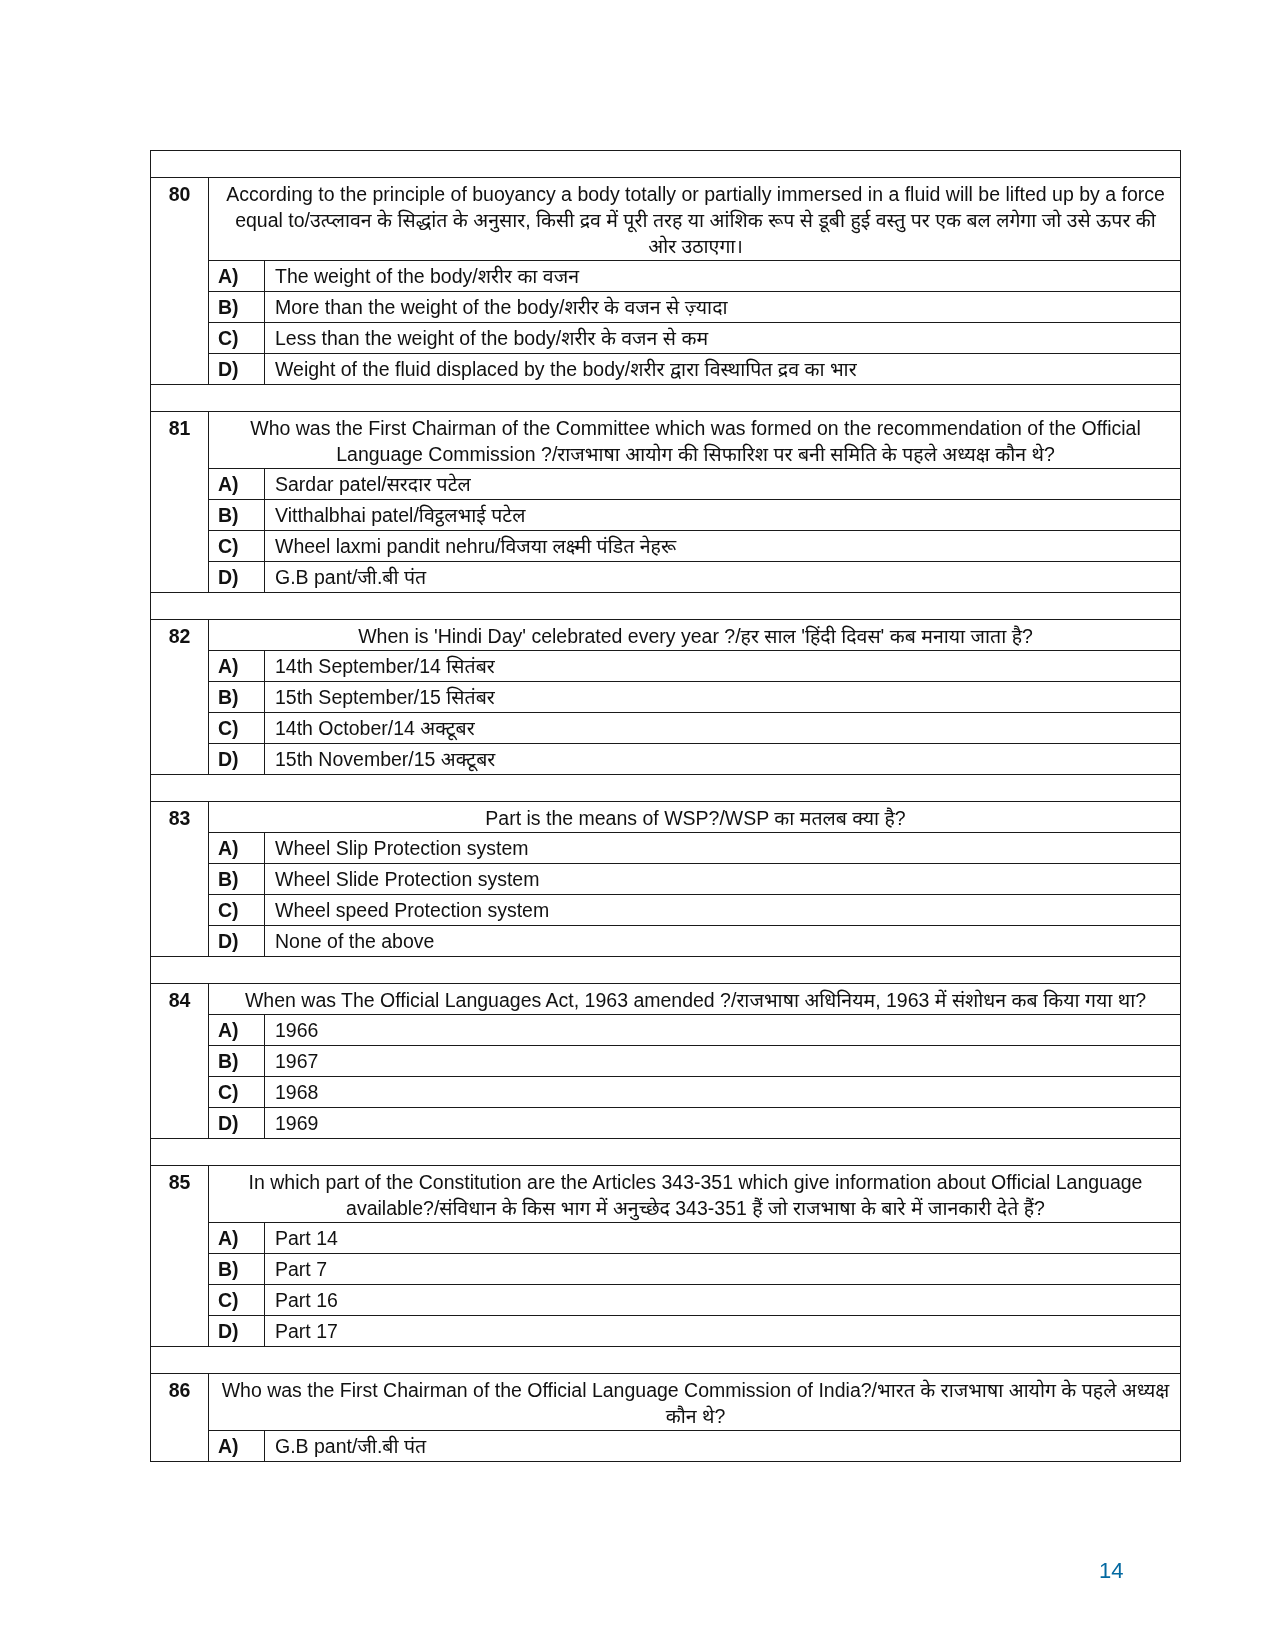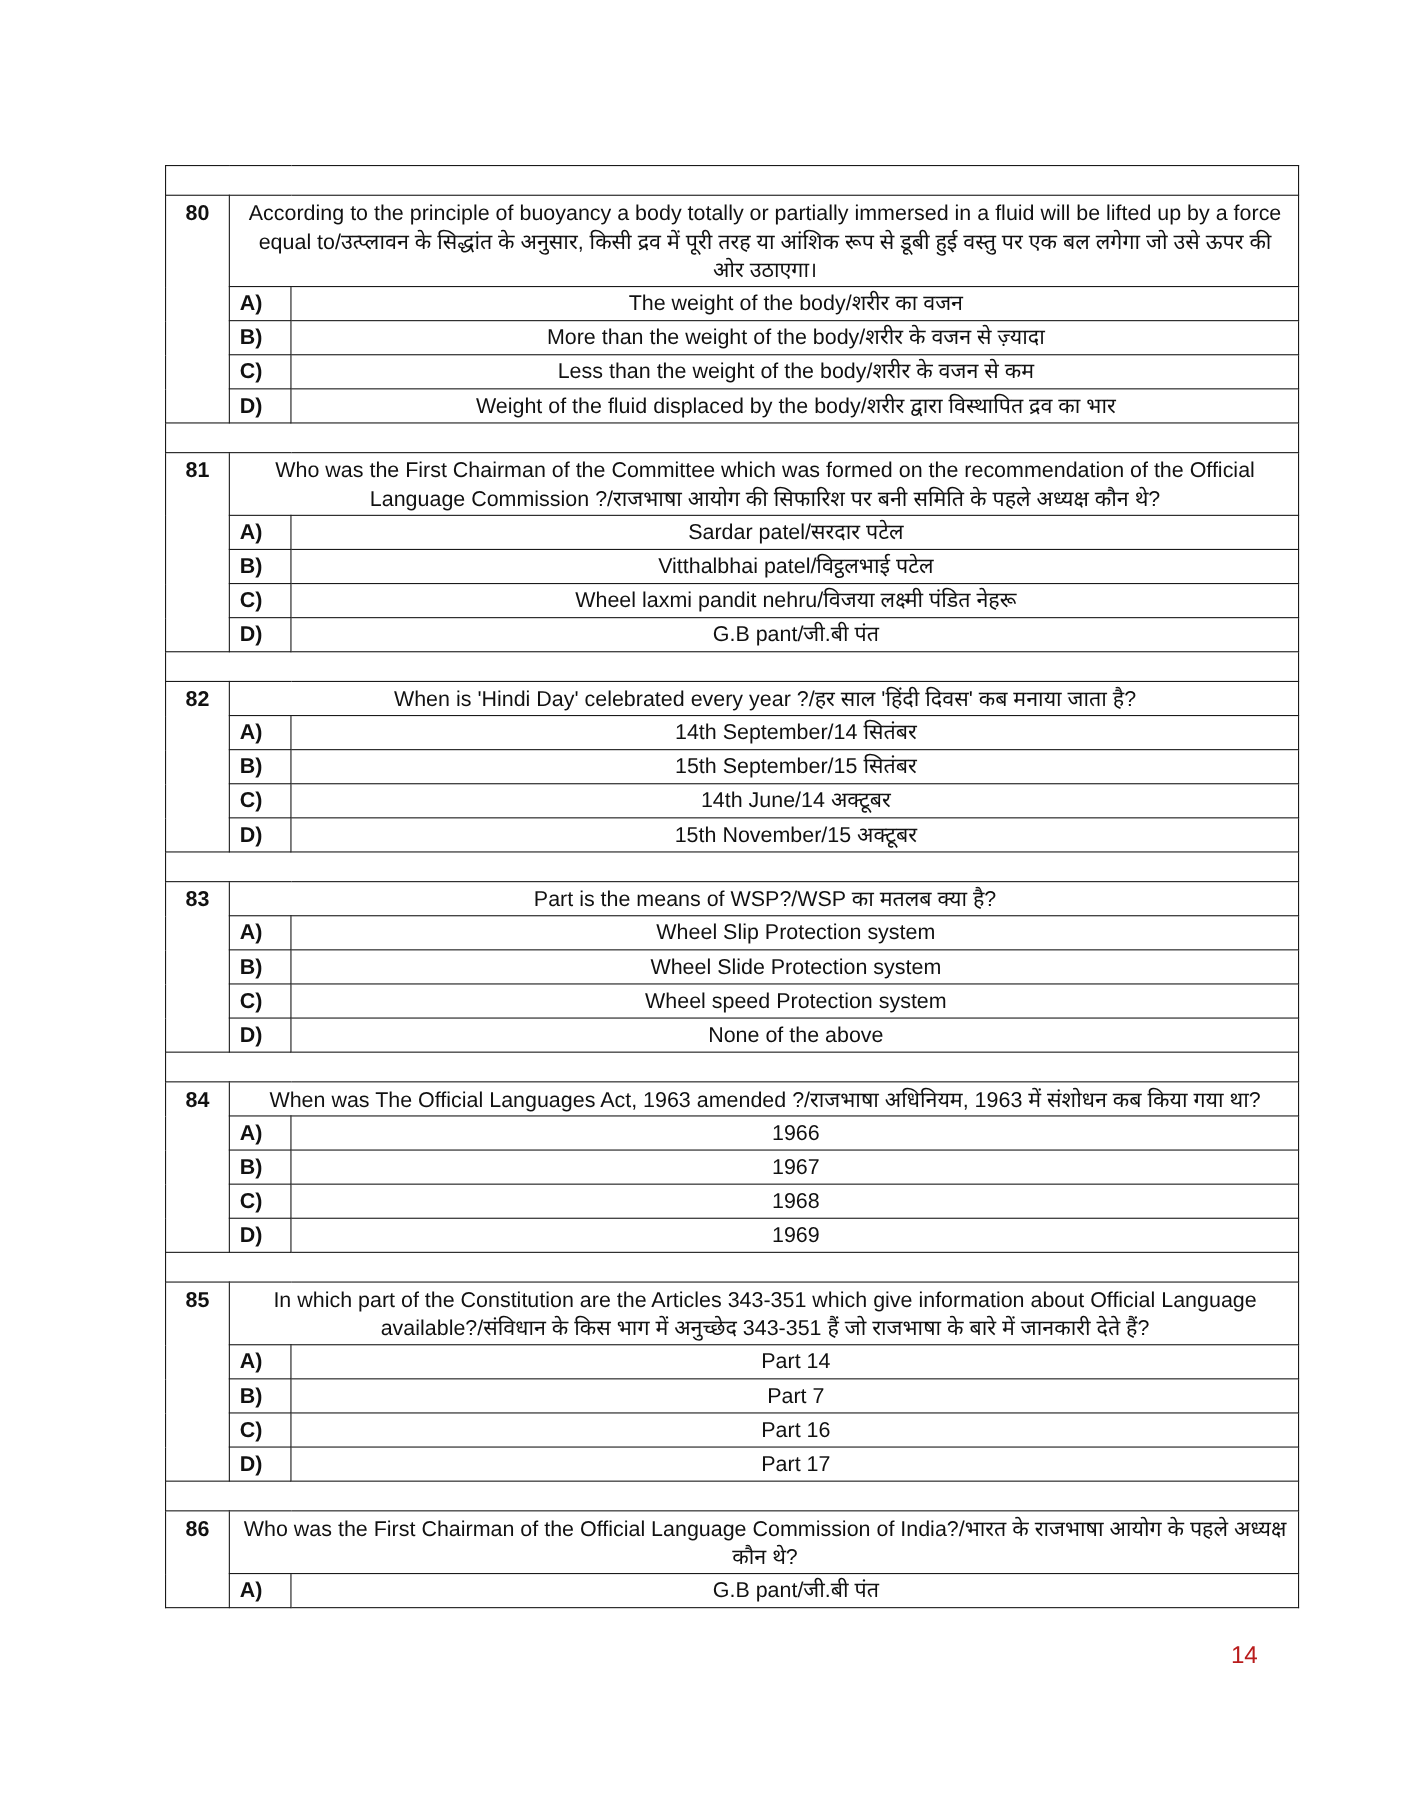--- a/index.html
+++ b/index.html
@@ -50,29 +50,27 @@
     padding: 3px 8px 1px 10px !important;
     text-align: center;
   }
   td.optletter {
     font-weight: bold;
     padding: 2px 0 1px 9px !important;
     height: 27px;
   }
   td.opttext {
     padding: 2px 8px 1px 10px !important;
-    text-align: center;
   }
   .page-number {
     position: absolute;
     left: 1099px;
-    top: 1492px;
+    top: 1558px;
     font-size: 22px;
-    color: #b91c1c;
-    margin-left: 20px;
+    color: #0369a1;
   }
 </style>
 </head>
 <body>
 
 <div class="page">
   <table class="qtable">
     <colgroup>
       <col class="c-num">
       <col class="c-letter">
@@ -139,21 +137,21 @@
       <tr>
         <td class="optletter">A)</td>
         <td class="opttext">14th September/14 सितंबर</td>
       </tr>
       <tr>
         <td class="optletter">B)</td>
         <td class="opttext">15th September/15 सितंबर</td>
       </tr>
       <tr>
         <td class="optletter">C)</td>
-        <td class="opttext">14th June/14 अक्टूबर</td>
+        <td class="opttext">14th October/14 अक्टूबर</td>
       </tr>
       <tr>
         <td class="optletter">D)</td>
         <td class="opttext">15th November/15 अक्टूबर</td>
       </tr>
       <tr>
           <td class="spacer" colspan="3"></td>
         </tr>
 
       <tr>

